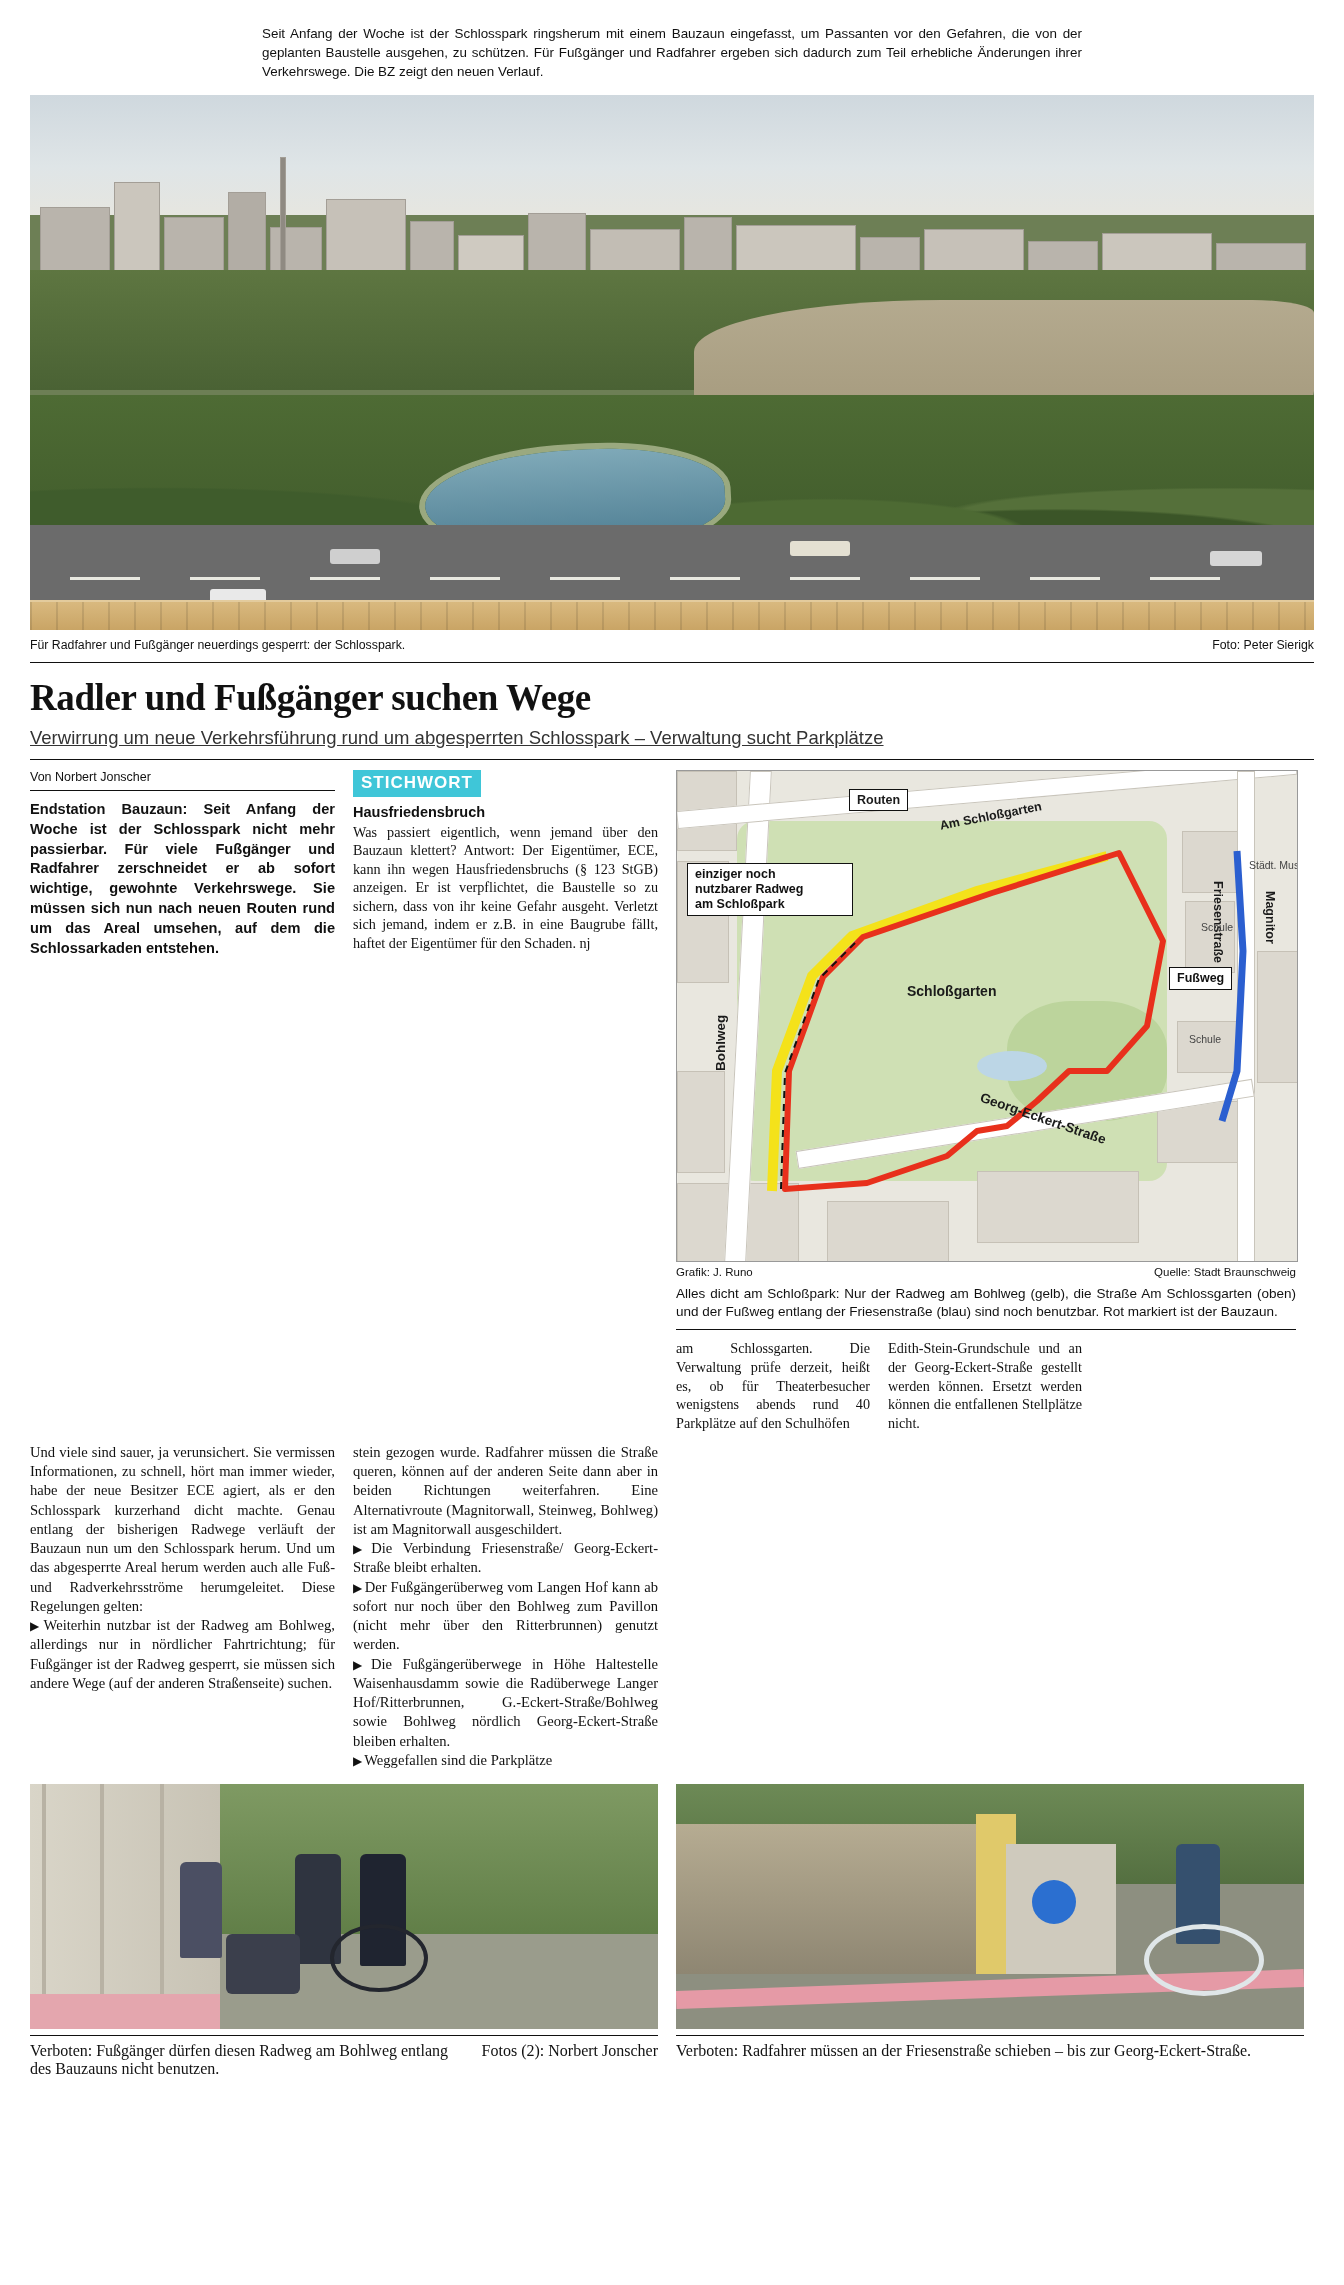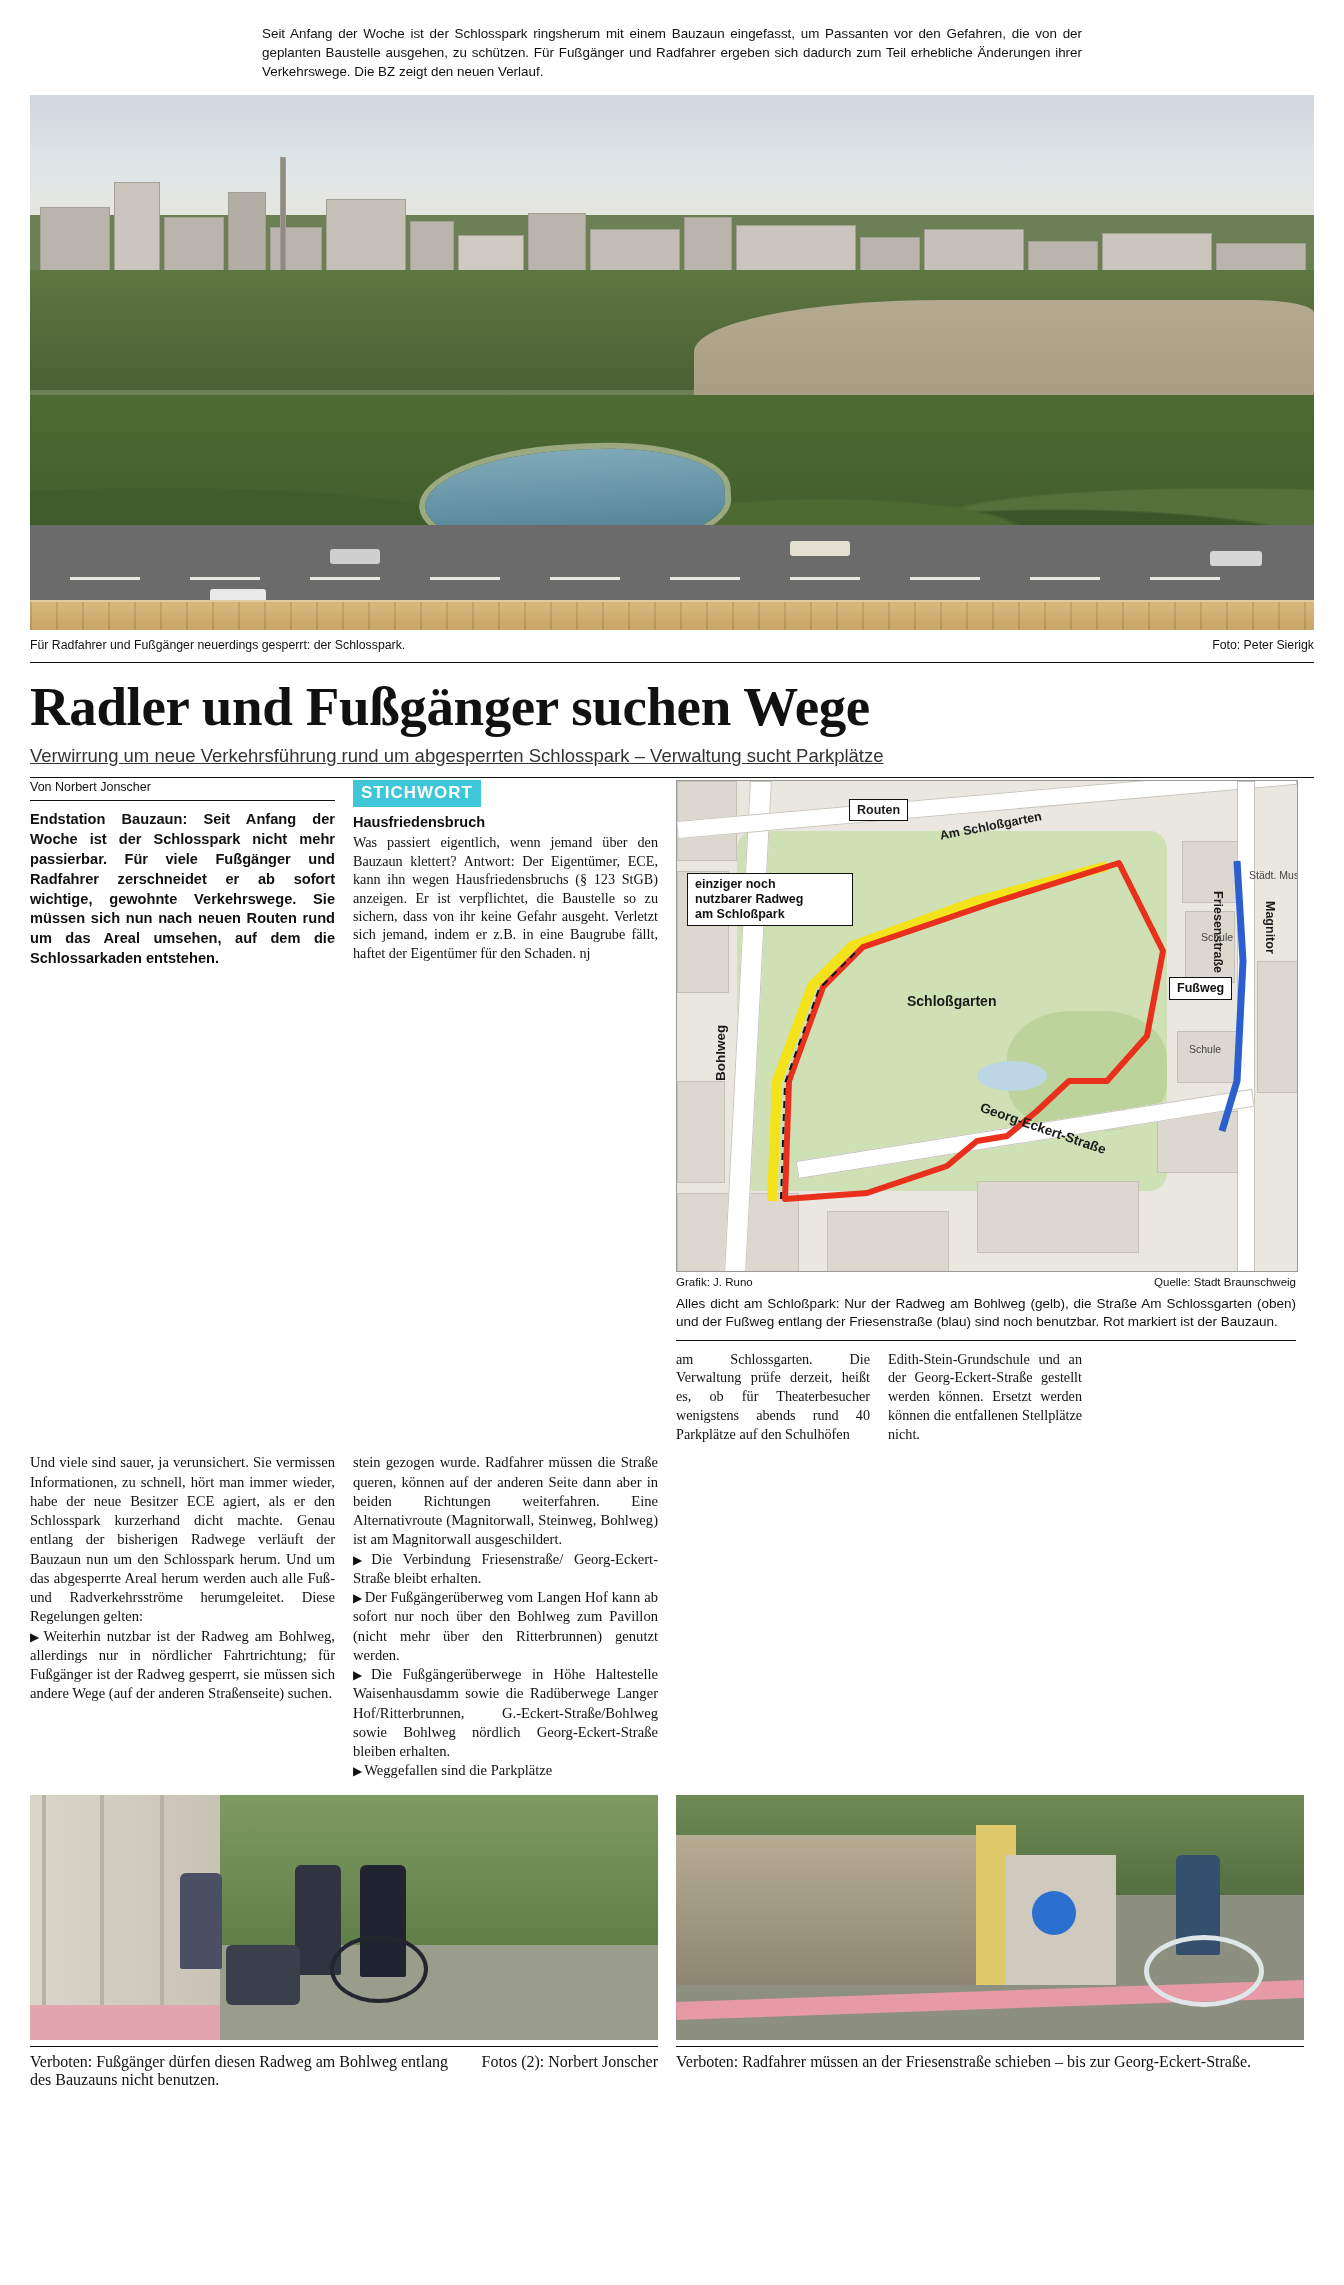--- a/index.html
+++ b/index.html
@@ -64,29 +64,29 @@
   .car { position:absolute; height:15px; border-radius:3px; }
   .caption-row { display:flex; justify-content:space-between; align-items:baseline;
     border-bottom:1px solid #111; padding:8px 0 10px 0; }
   .caption-left, .caption-right {
     font-family:"Liberation Sans", sans-serif; font-size:12.3px; color:#111;
   }
 
   
   h2.headline {
     margin:16px 0 0 0; font-family:"Liberation Serif", serif;
-    font-size:55px; font-weight:bold; letter-spacing:-0.4px; line-height:1.02;
+    font-size:37px; font-weight:bold; letter-spacing:-0.4px; line-height:1.02;
   }
   .subhead {
     margin-top:10px; font-family:"Liberation Sans", sans-serif;
     font-size:18.5px; color:#333; padding-bottom:10px; border-bottom:1px solid #111;text-decoration:underline;
   }
 
   
-  .cols { display:flex; gap:18px; margin-top:2px; }
+  .cols { display:flex; gap:18px; margin-top:10px; }
   .col { width:305px; }
   .byline { font-family:"Liberation Sans", sans-serif; font-size:12.5px;
     padding-bottom:6px; border-bottom:1px solid #111; margin-bottom:9px; }
   .lead {
     font-family:"Liberation Sans", sans-serif; font-weight:bold;
     font-size:14.6px; line-height:1.36; text-align:justify;
   }
   .body-text {
     font-size:14.6px; line-height:1.32; text-align:justify; hyphens:auto;
   }

